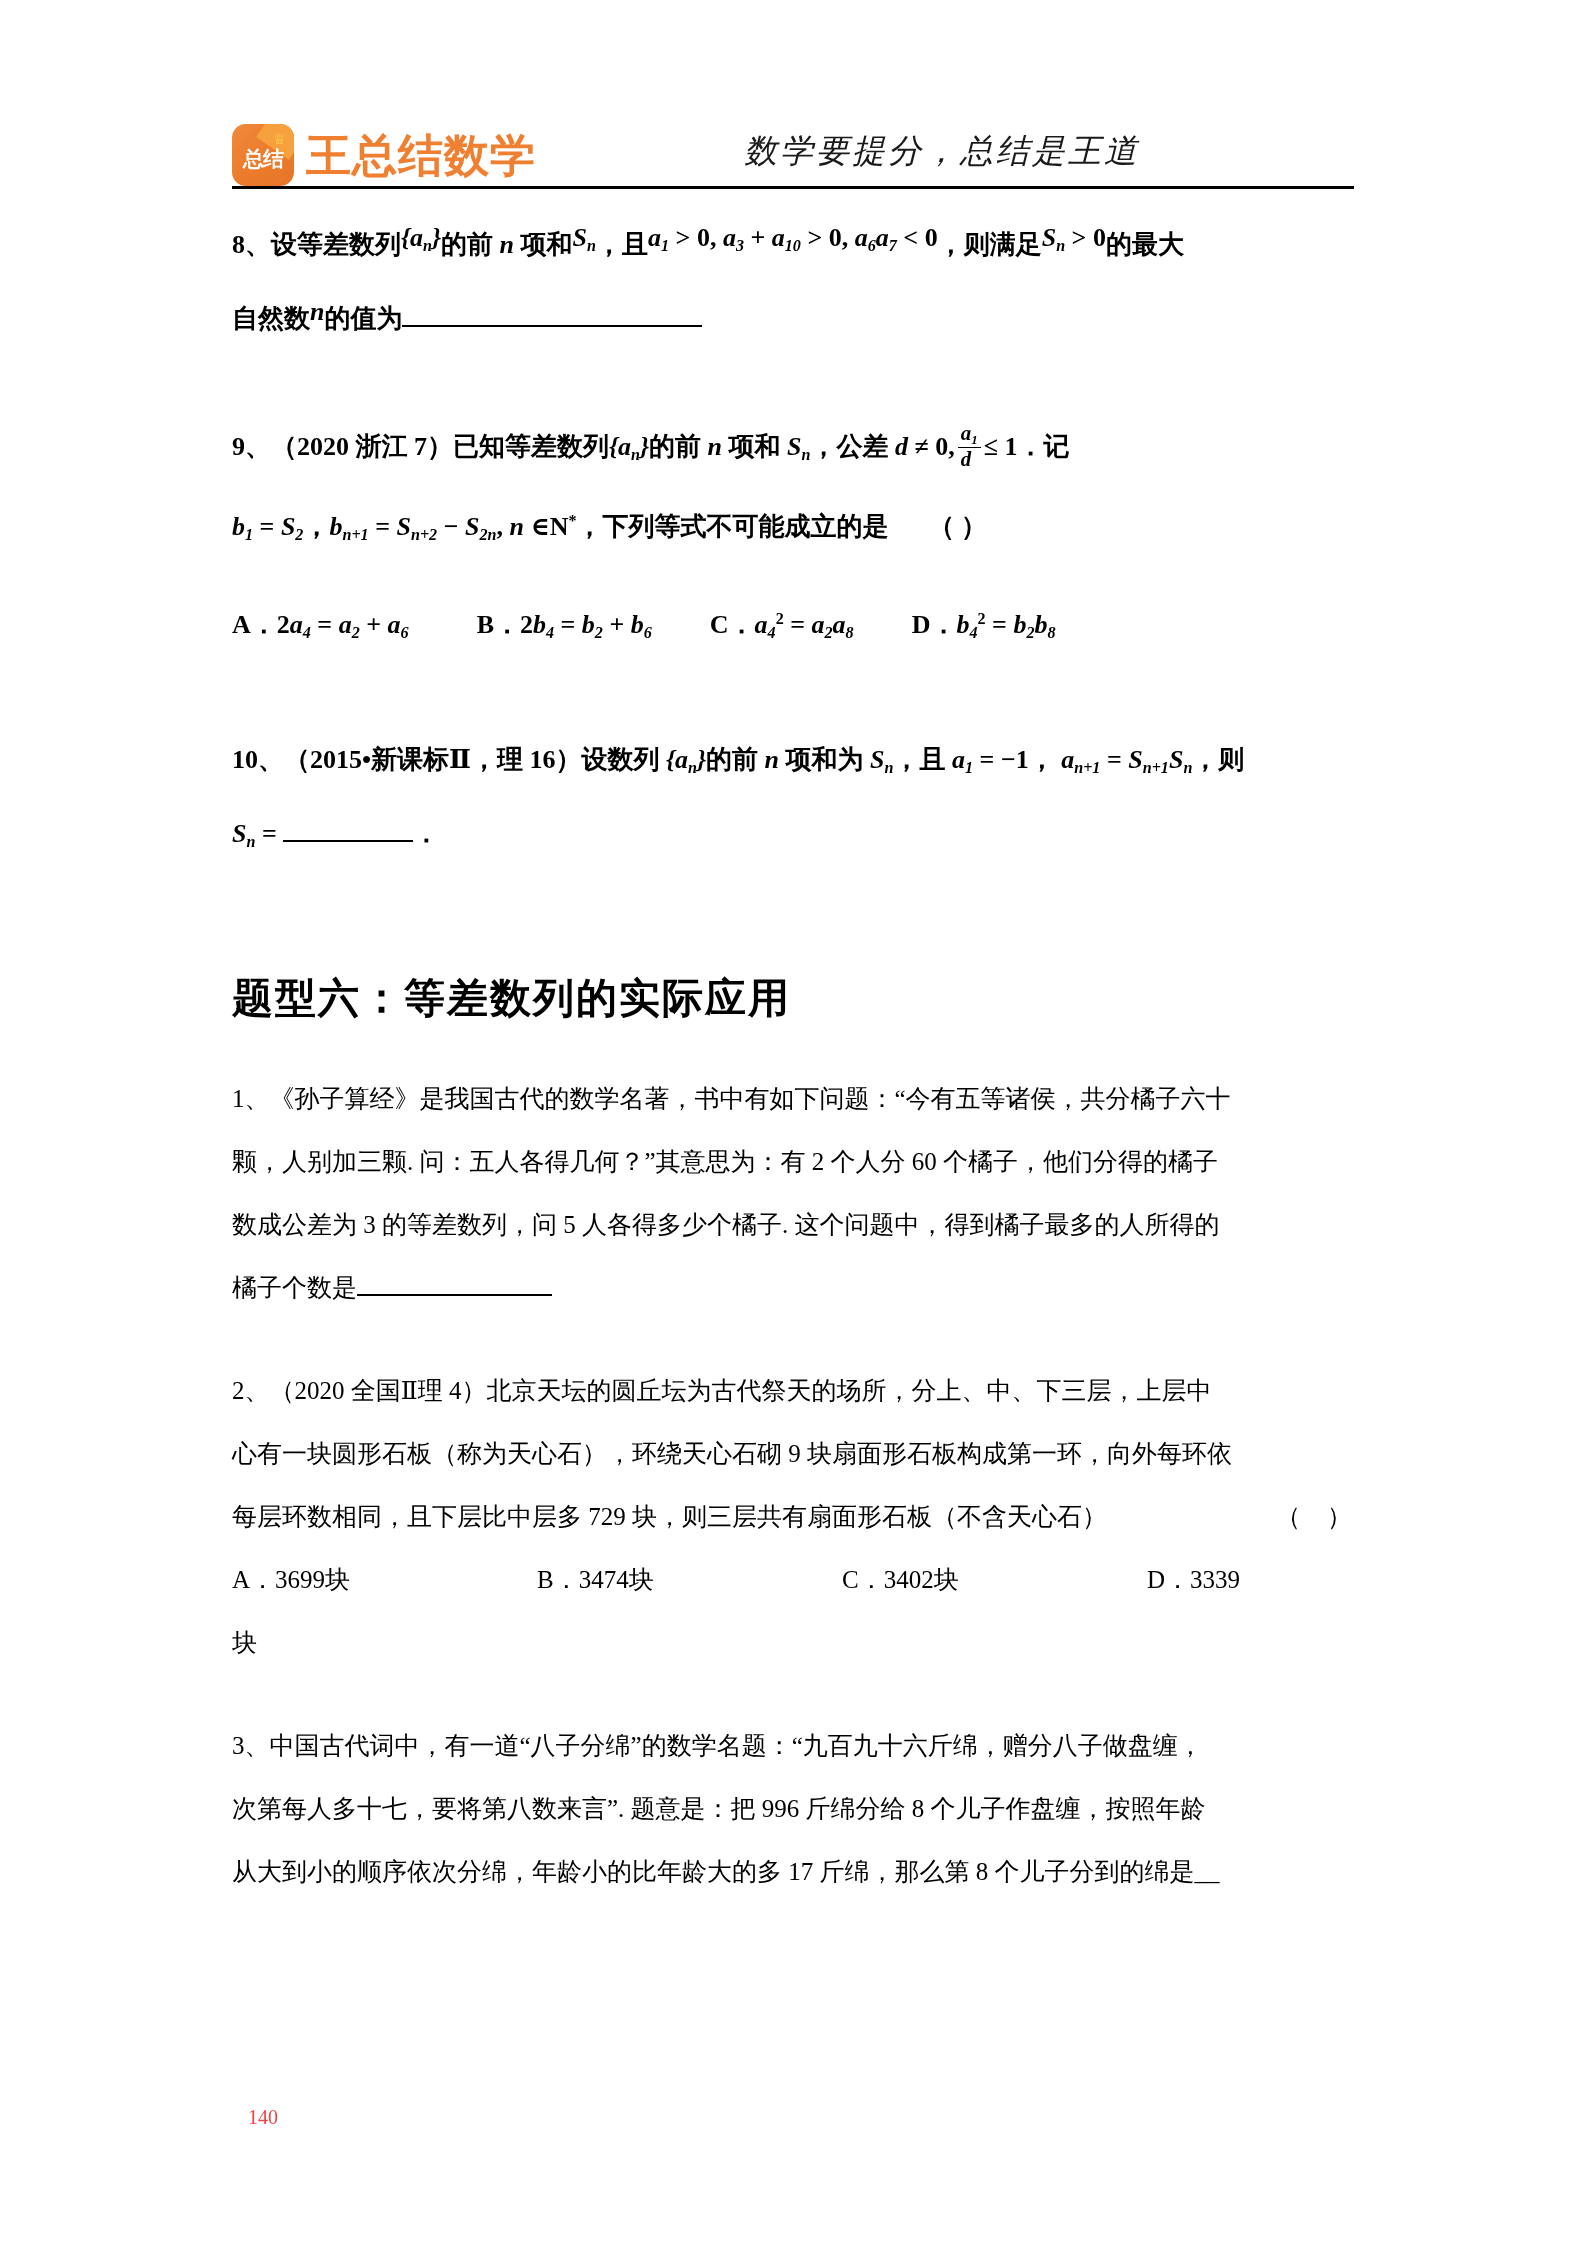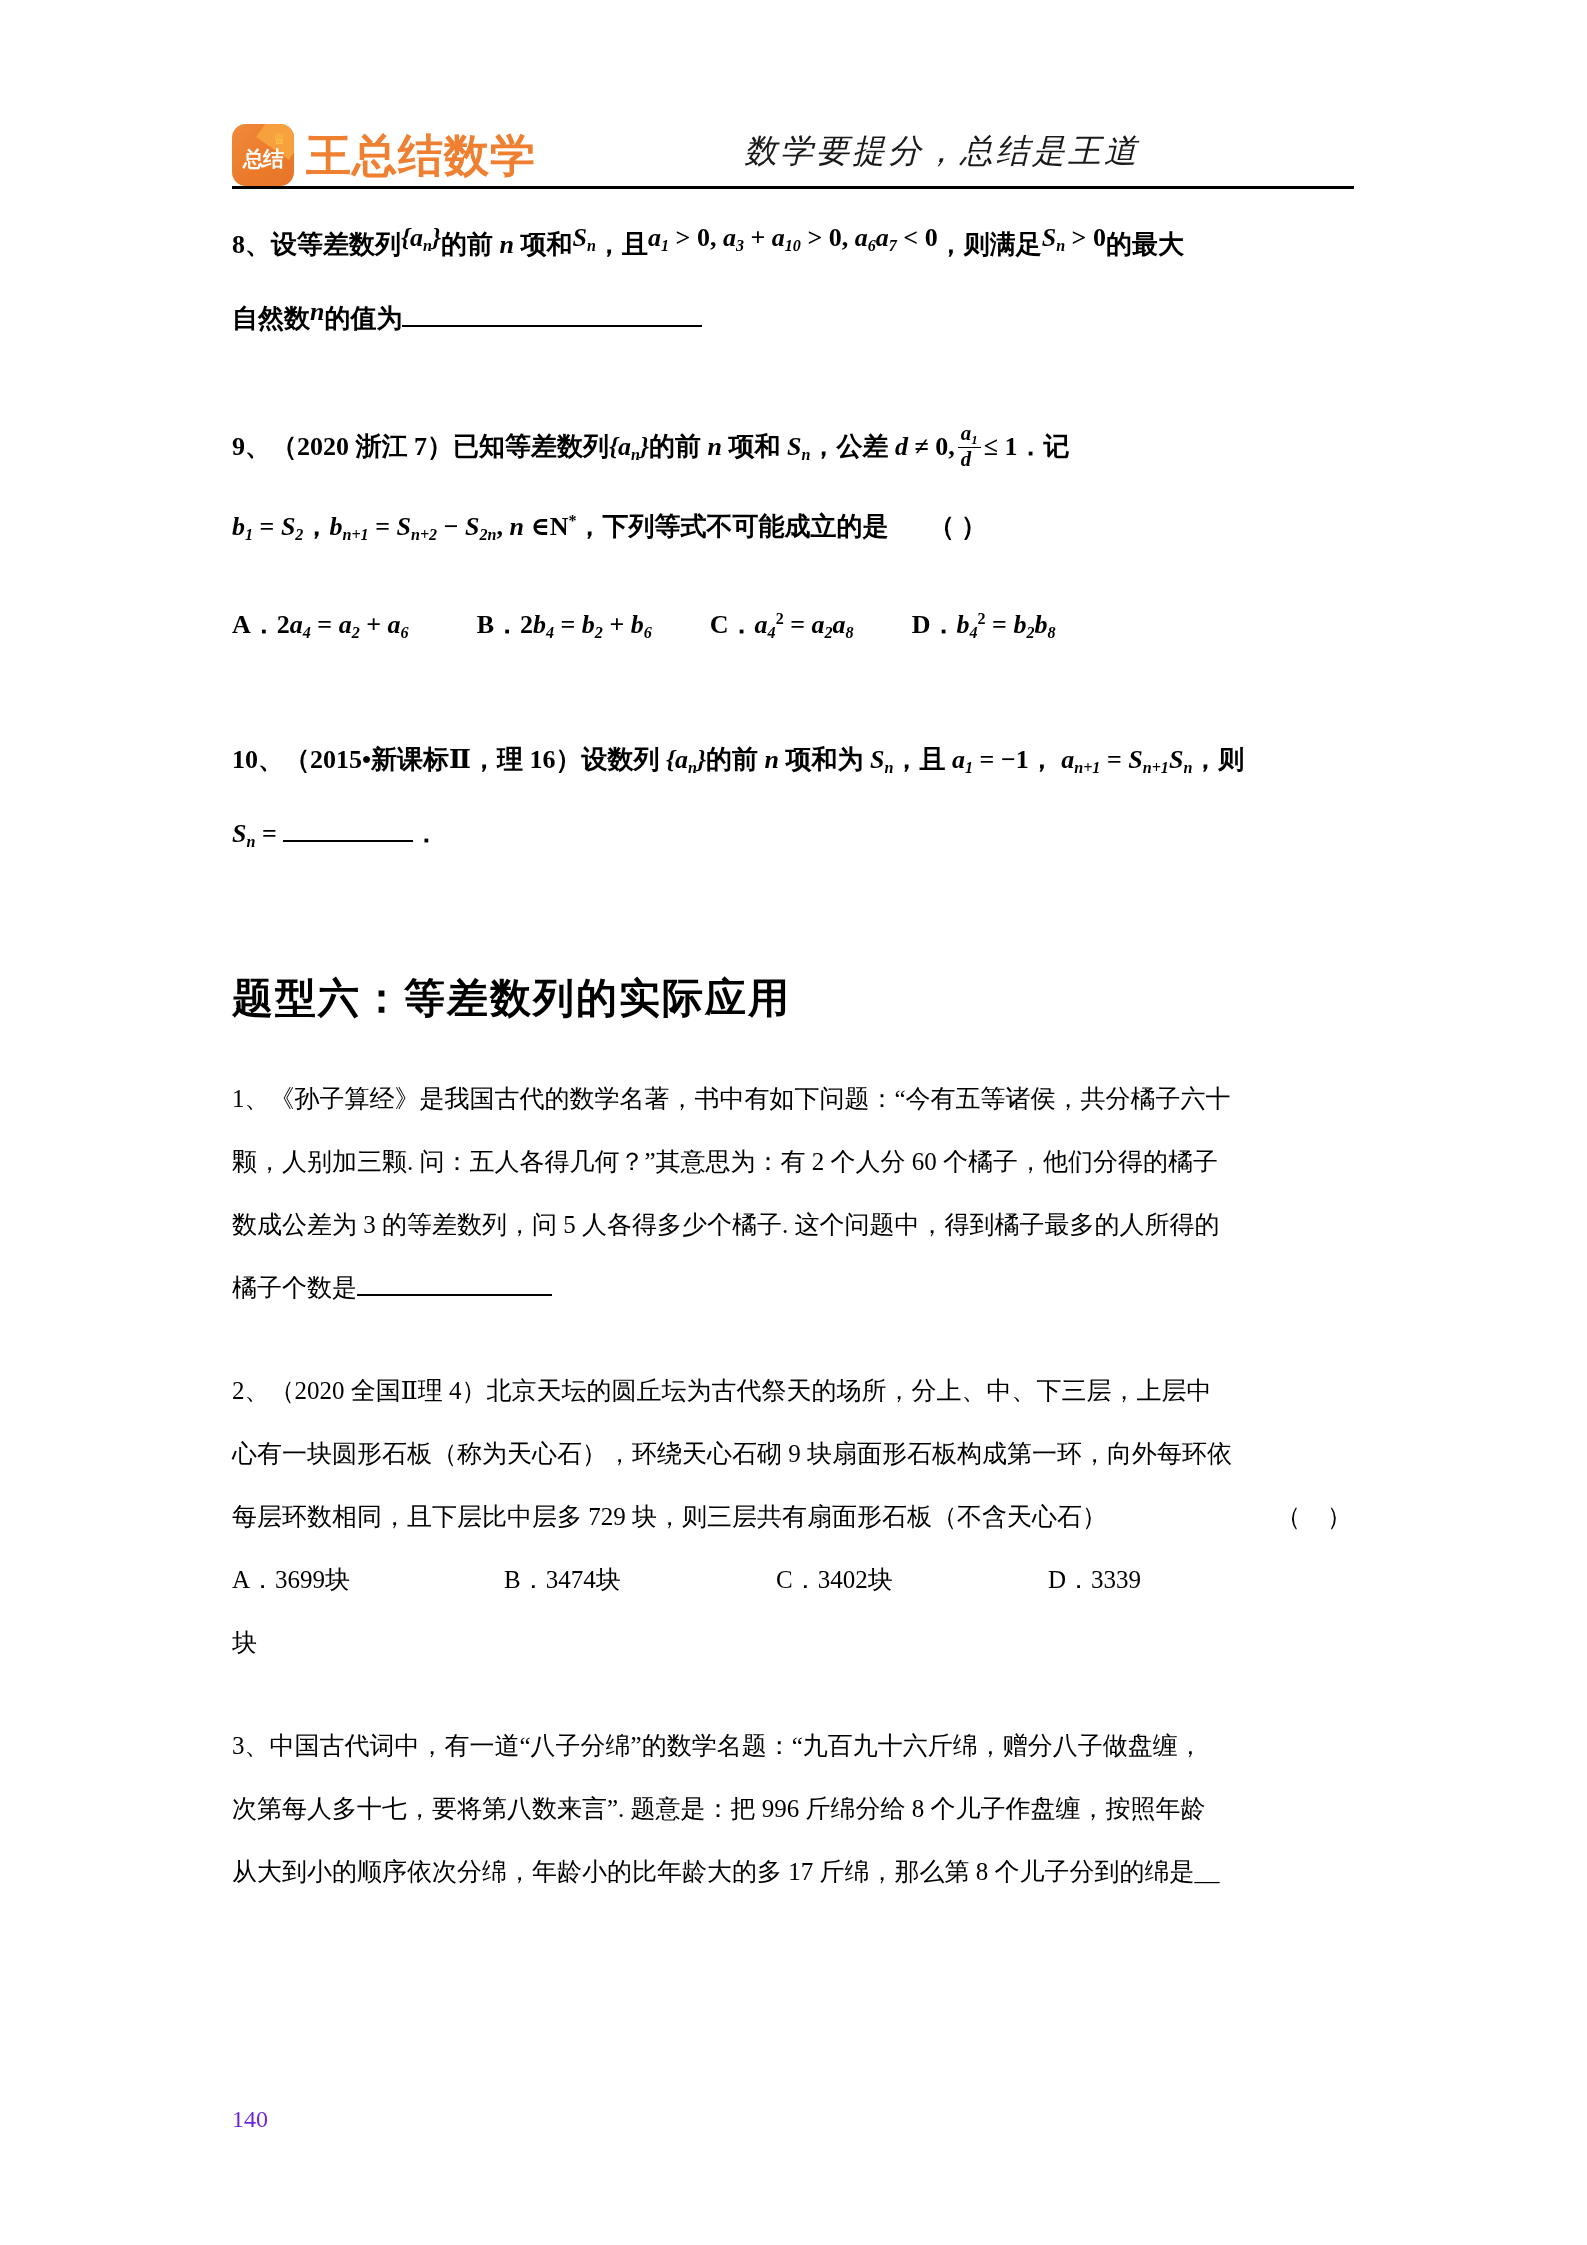--- a/index.html
+++ b/index.html
@@ -158,35 +158,36 @@
     letter-spacing: 2px;
     color: #000;
     line-height: 1.4;
   }
 
   
   .choice-row {
     font-size: 25px;
     line-height: 63px;
     display: flex;
+    gap: 33px;
   }
   .choice-row .ch { width: 272px; flex: none; }
 
   .paren-right {
     float: right;
     letter-spacing: 10px;
   }
 
   
   .footer-page {
     position: absolute;
-    left: 232px;
+    left: 248px;
     top: 2106px;
-    font-size: 24px;
-    color: #6d28d9;
+    font-size: 20px;
+    color: #ef4444;
     font-family: "Liberation Serif","DejaVu Serif",serif;
   }
 </style>
 </head>
 <body>
 
 <div class="page">
 
   <div class="header">
     <div class="brand">

